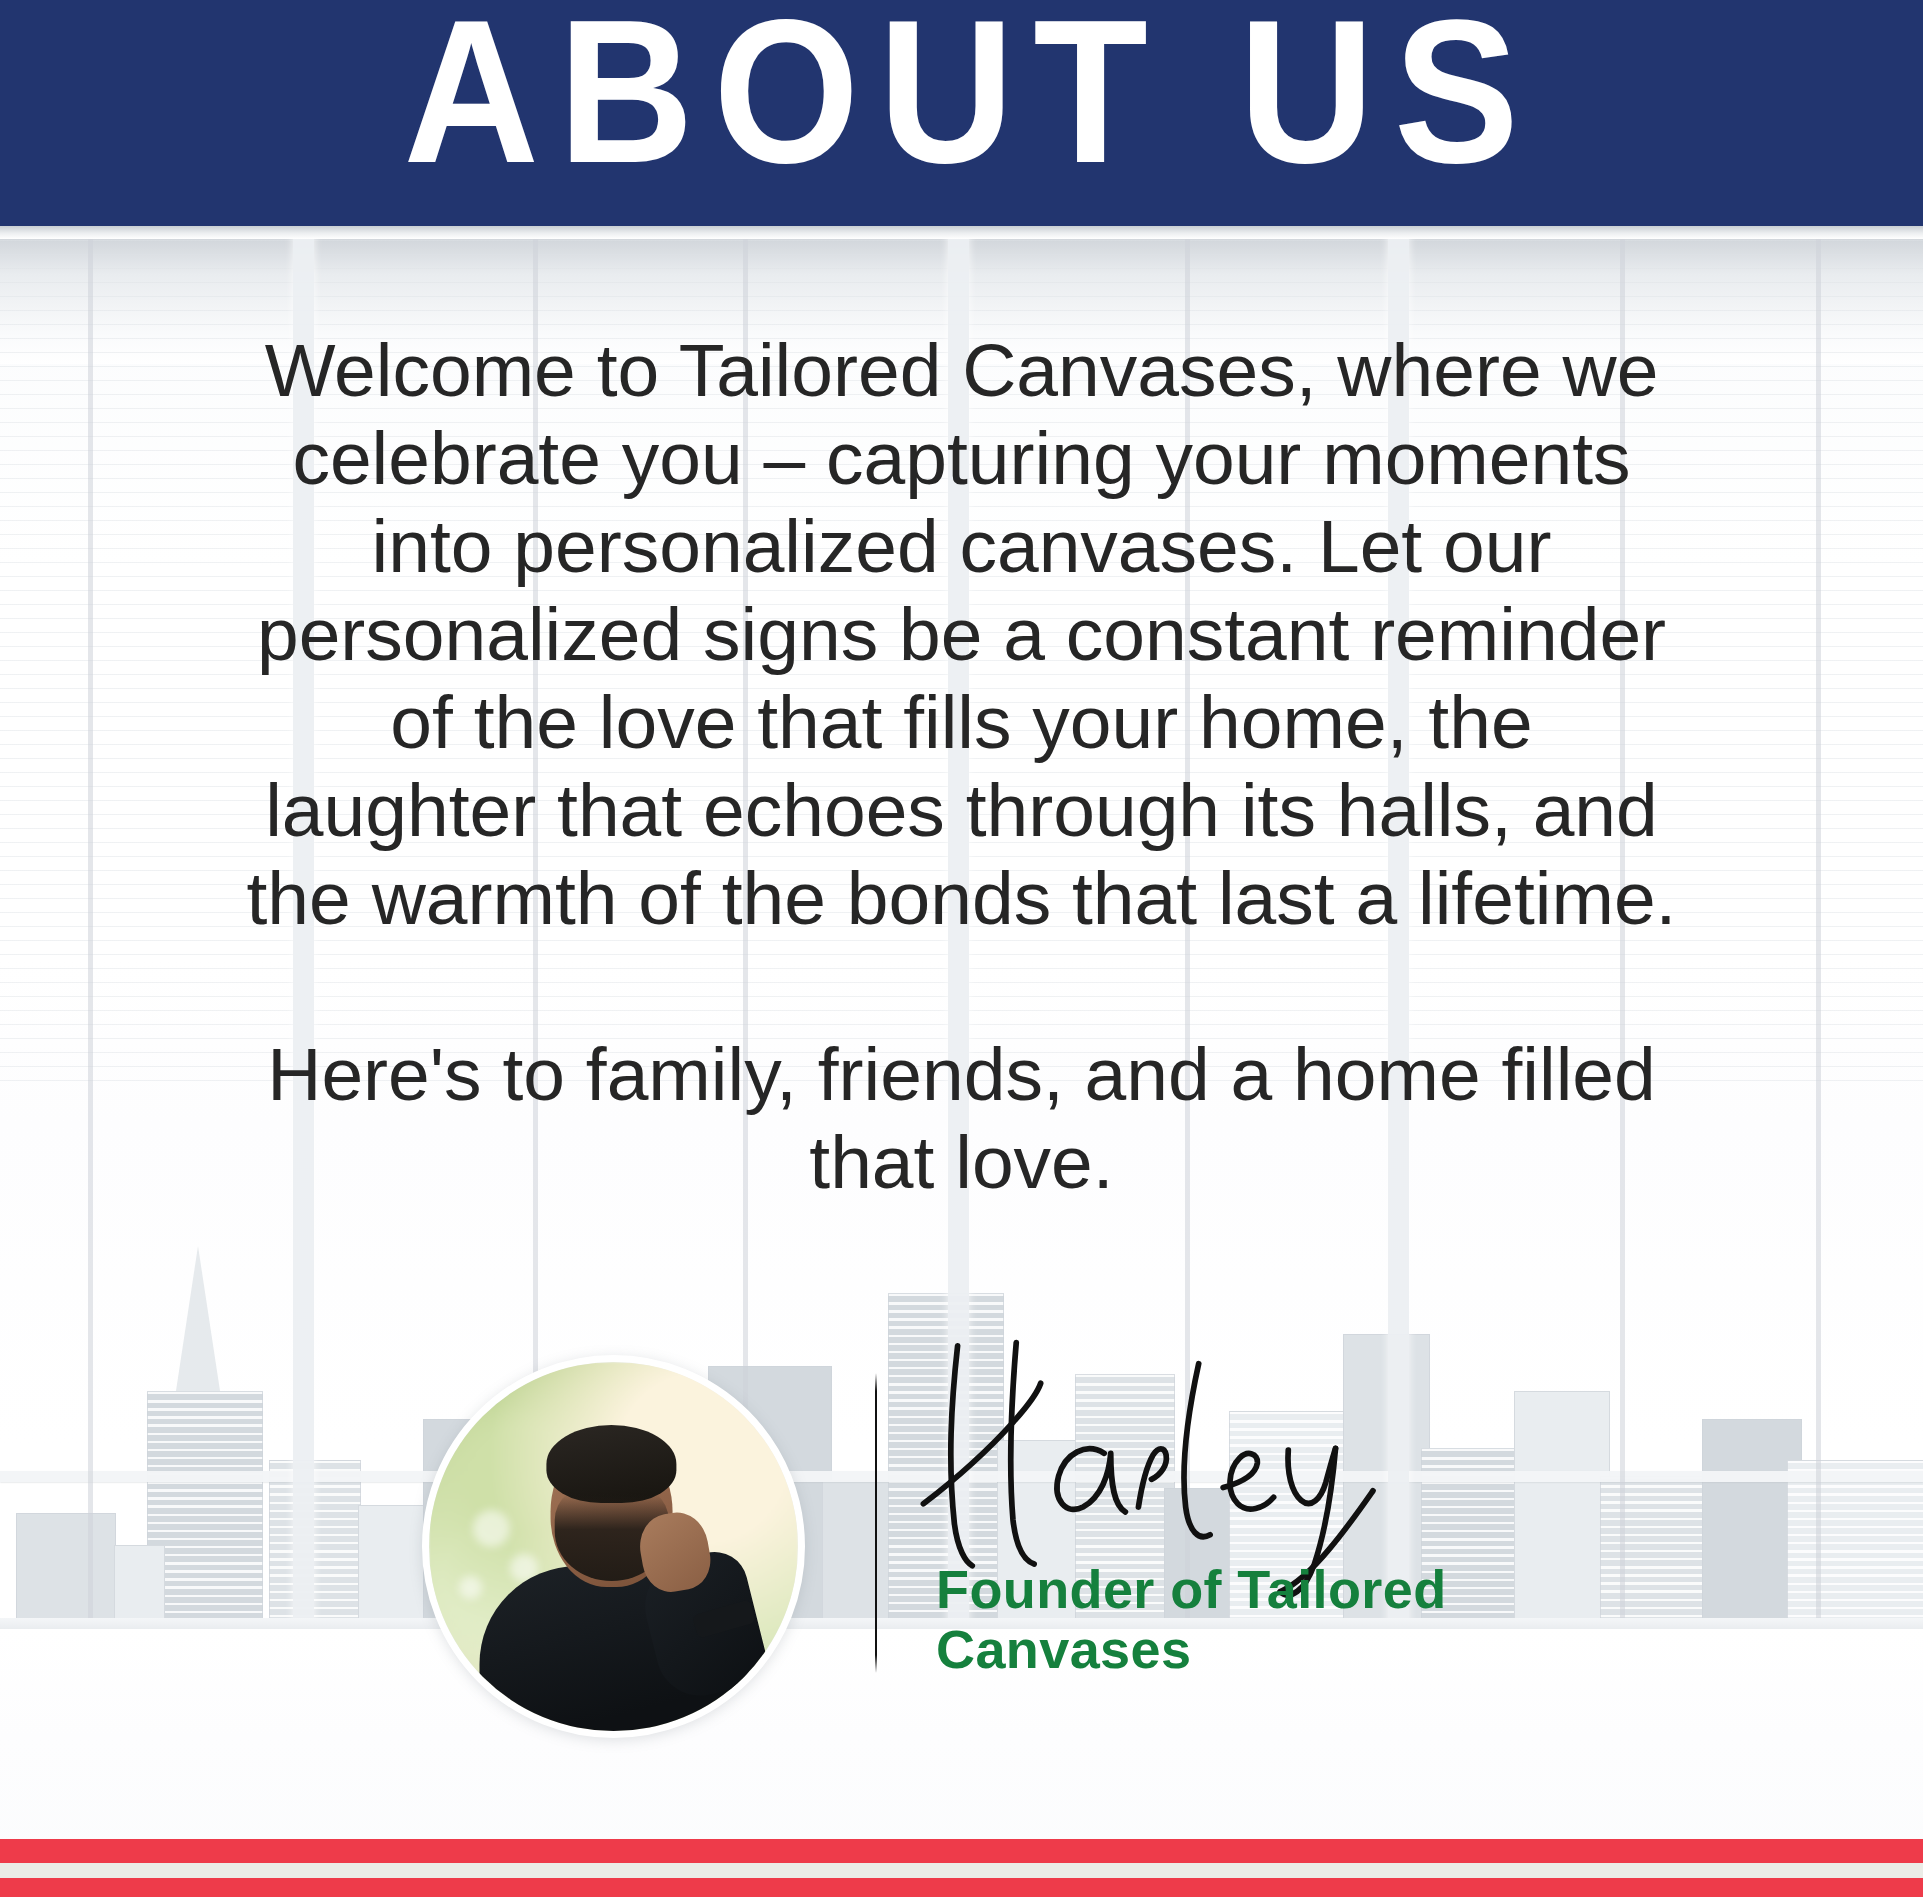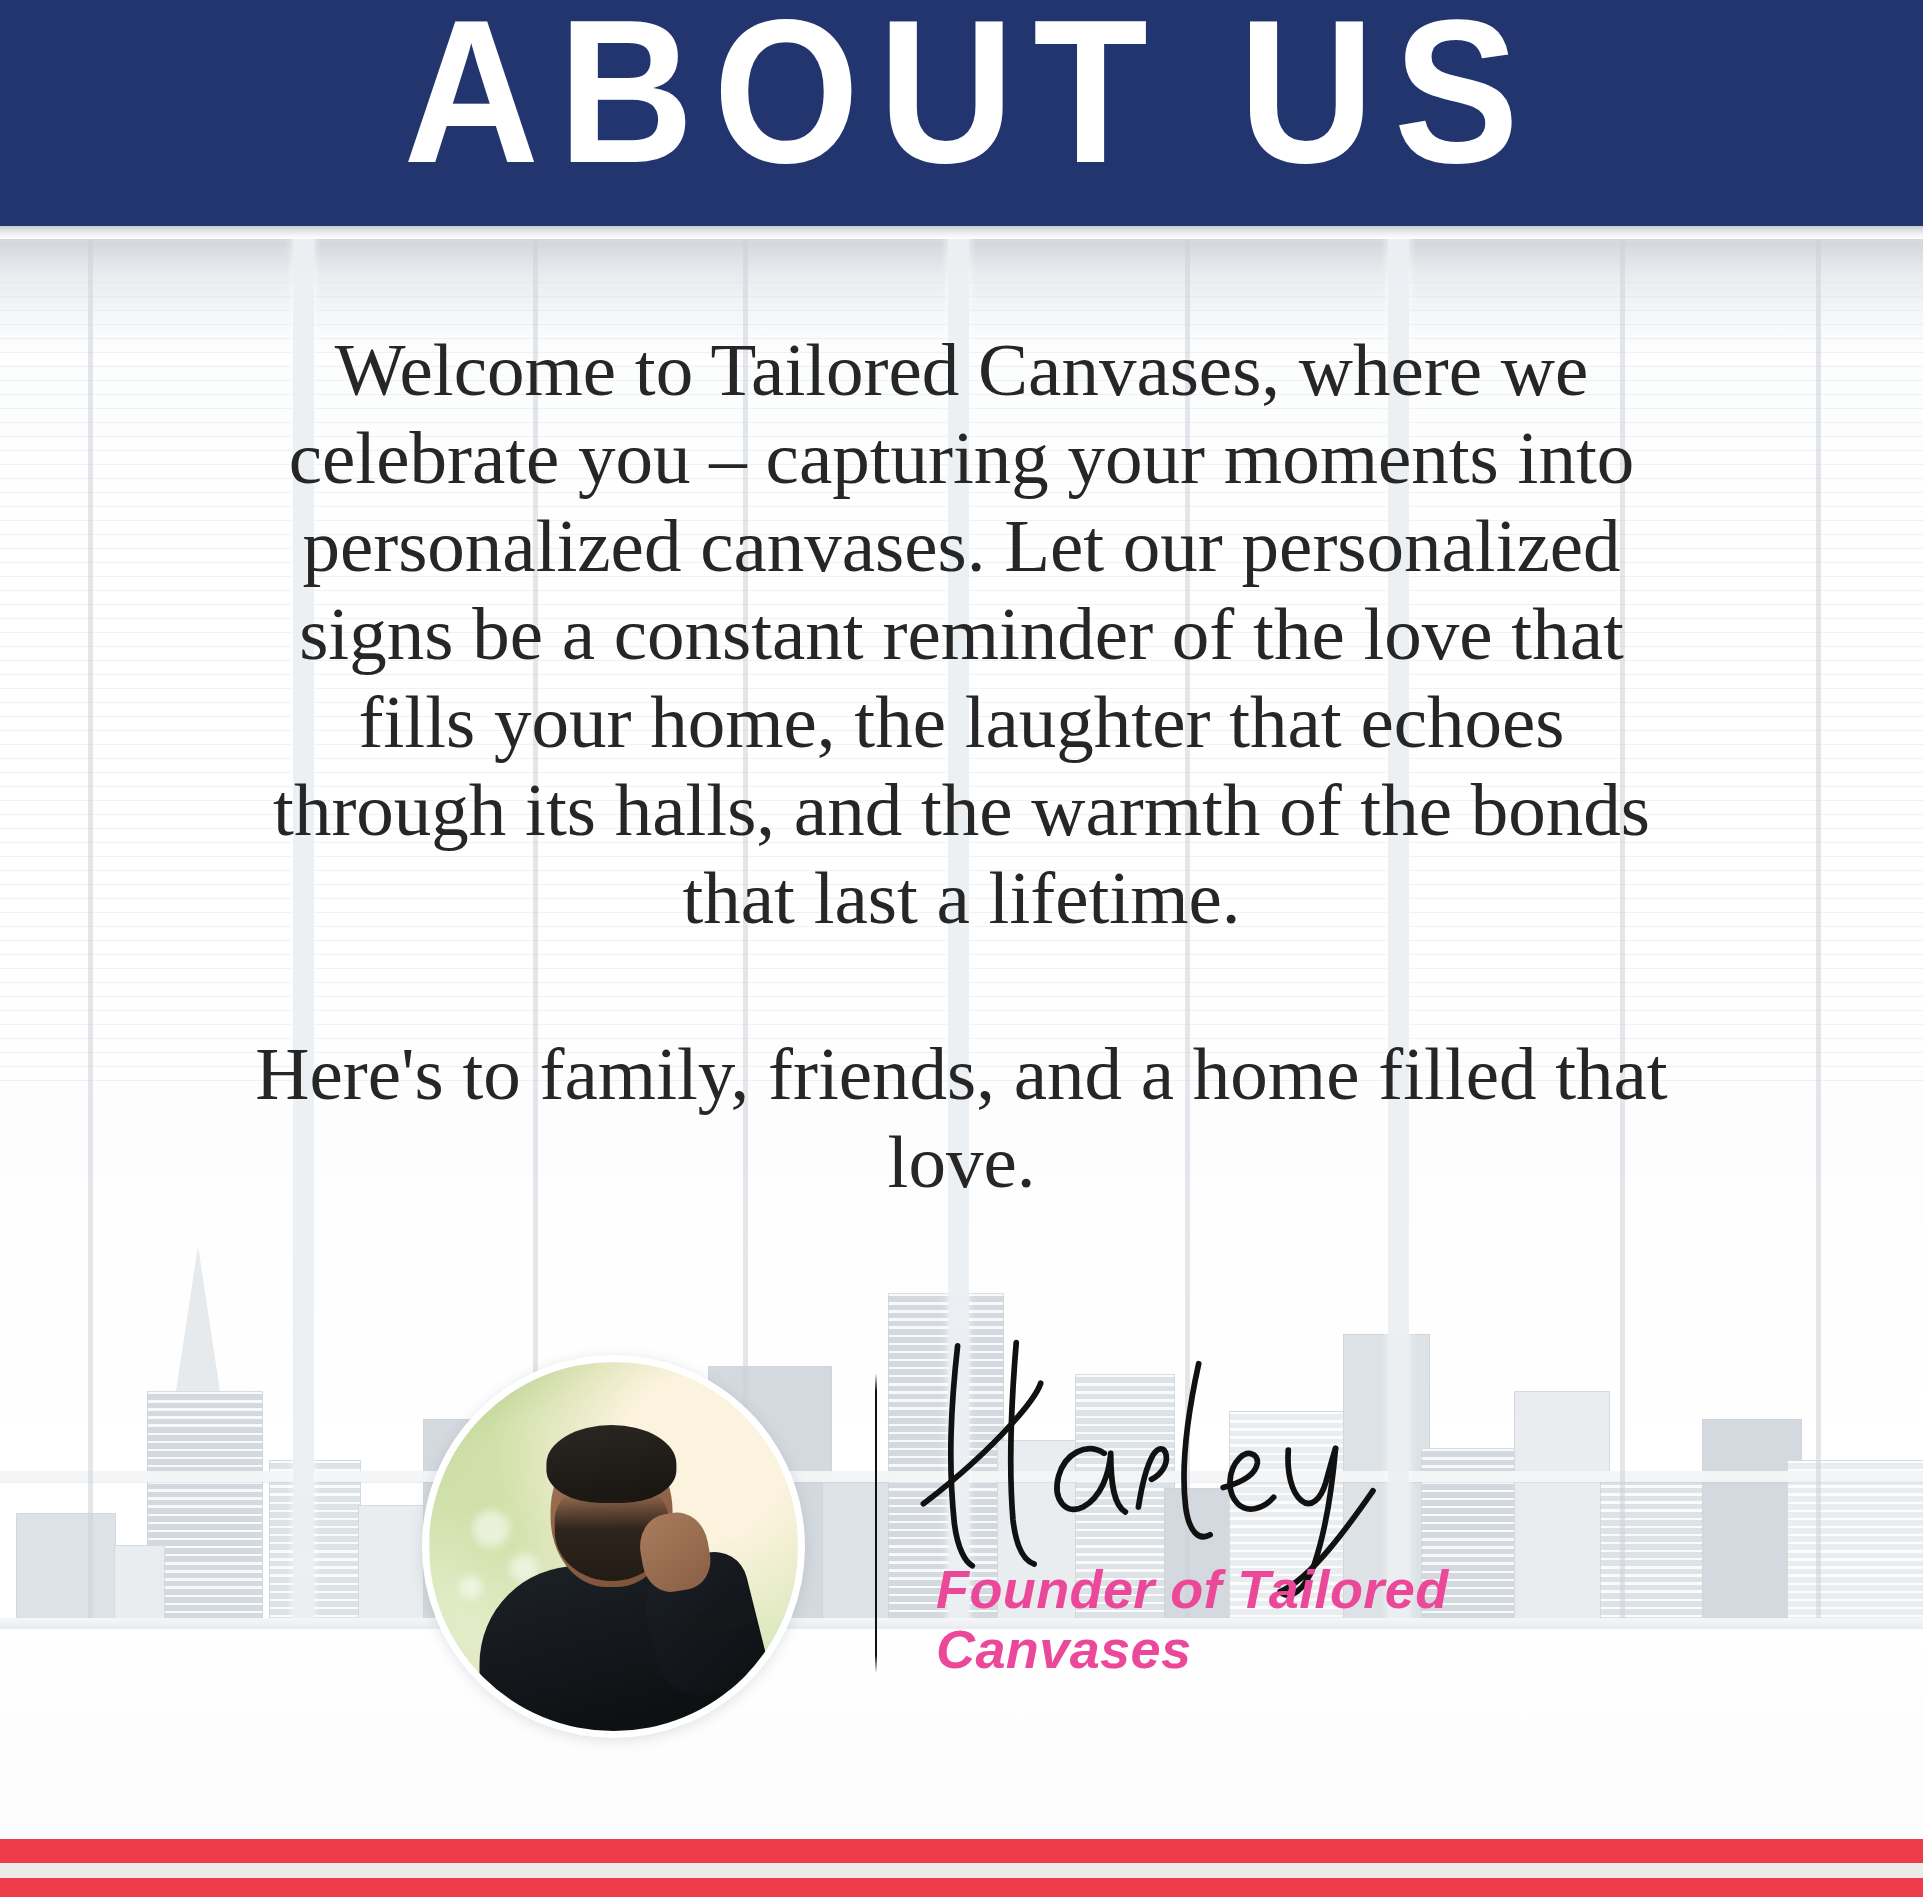--- a/index.html
+++ b/index.html
@@ -102,21 +102,21 @@
   }
 
   
   .copy{
     position:absolute;z-index:6;
     left:50%;transform:translateX(-50%);
     top:326px;
     width:1433px;
     text-align:center;
     color:#262626;
-    font-family:Liberation Serif, serif;
+    font-family:Liberation Sans, sans-serif;
     font-size:75px;
     line-height:88px;
     font-weight:400;
   }
   .copy p{margin:0;}
   .copy .gap{height:88px;}
 
   
   .sig-block{position:absolute;z-index:7;left:0;right:0;bottom:160px;height:383px;}
 
@@ -186,27 +186,26 @@
 
   .sig-name{
     position:absolute;left:912px;top:-24.4px;
     width:619px;height:269px;
   }
   .sig-name svg{width:100%;height:100%;display:block;}
 
   .sig-role{
     position:absolute;left:936px;top:204px;
     width:603px;
-    color:#ec4899;
+    color:#15803d;
     font-family:"Liberation Sans",sans-serif;
     font-weight:bold;
     font-size:54px;
     line-height:60px;
     letter-spacing:0.4px;
-    font-style:italic;
   }
 
   
   .stripe{position:absolute;left:0;width:100%;z-index:8;}
   .stripe-1{top:1839px;height:24.4px;background:#ee3b4a;}
   .stripe-gap{top:1863px;height:14.7px;background:#ebece7;}
   .stripe-2{top:1878px;height:20.4px;background:#ee3b4a;}
 </style>
 </head>
 <body>

